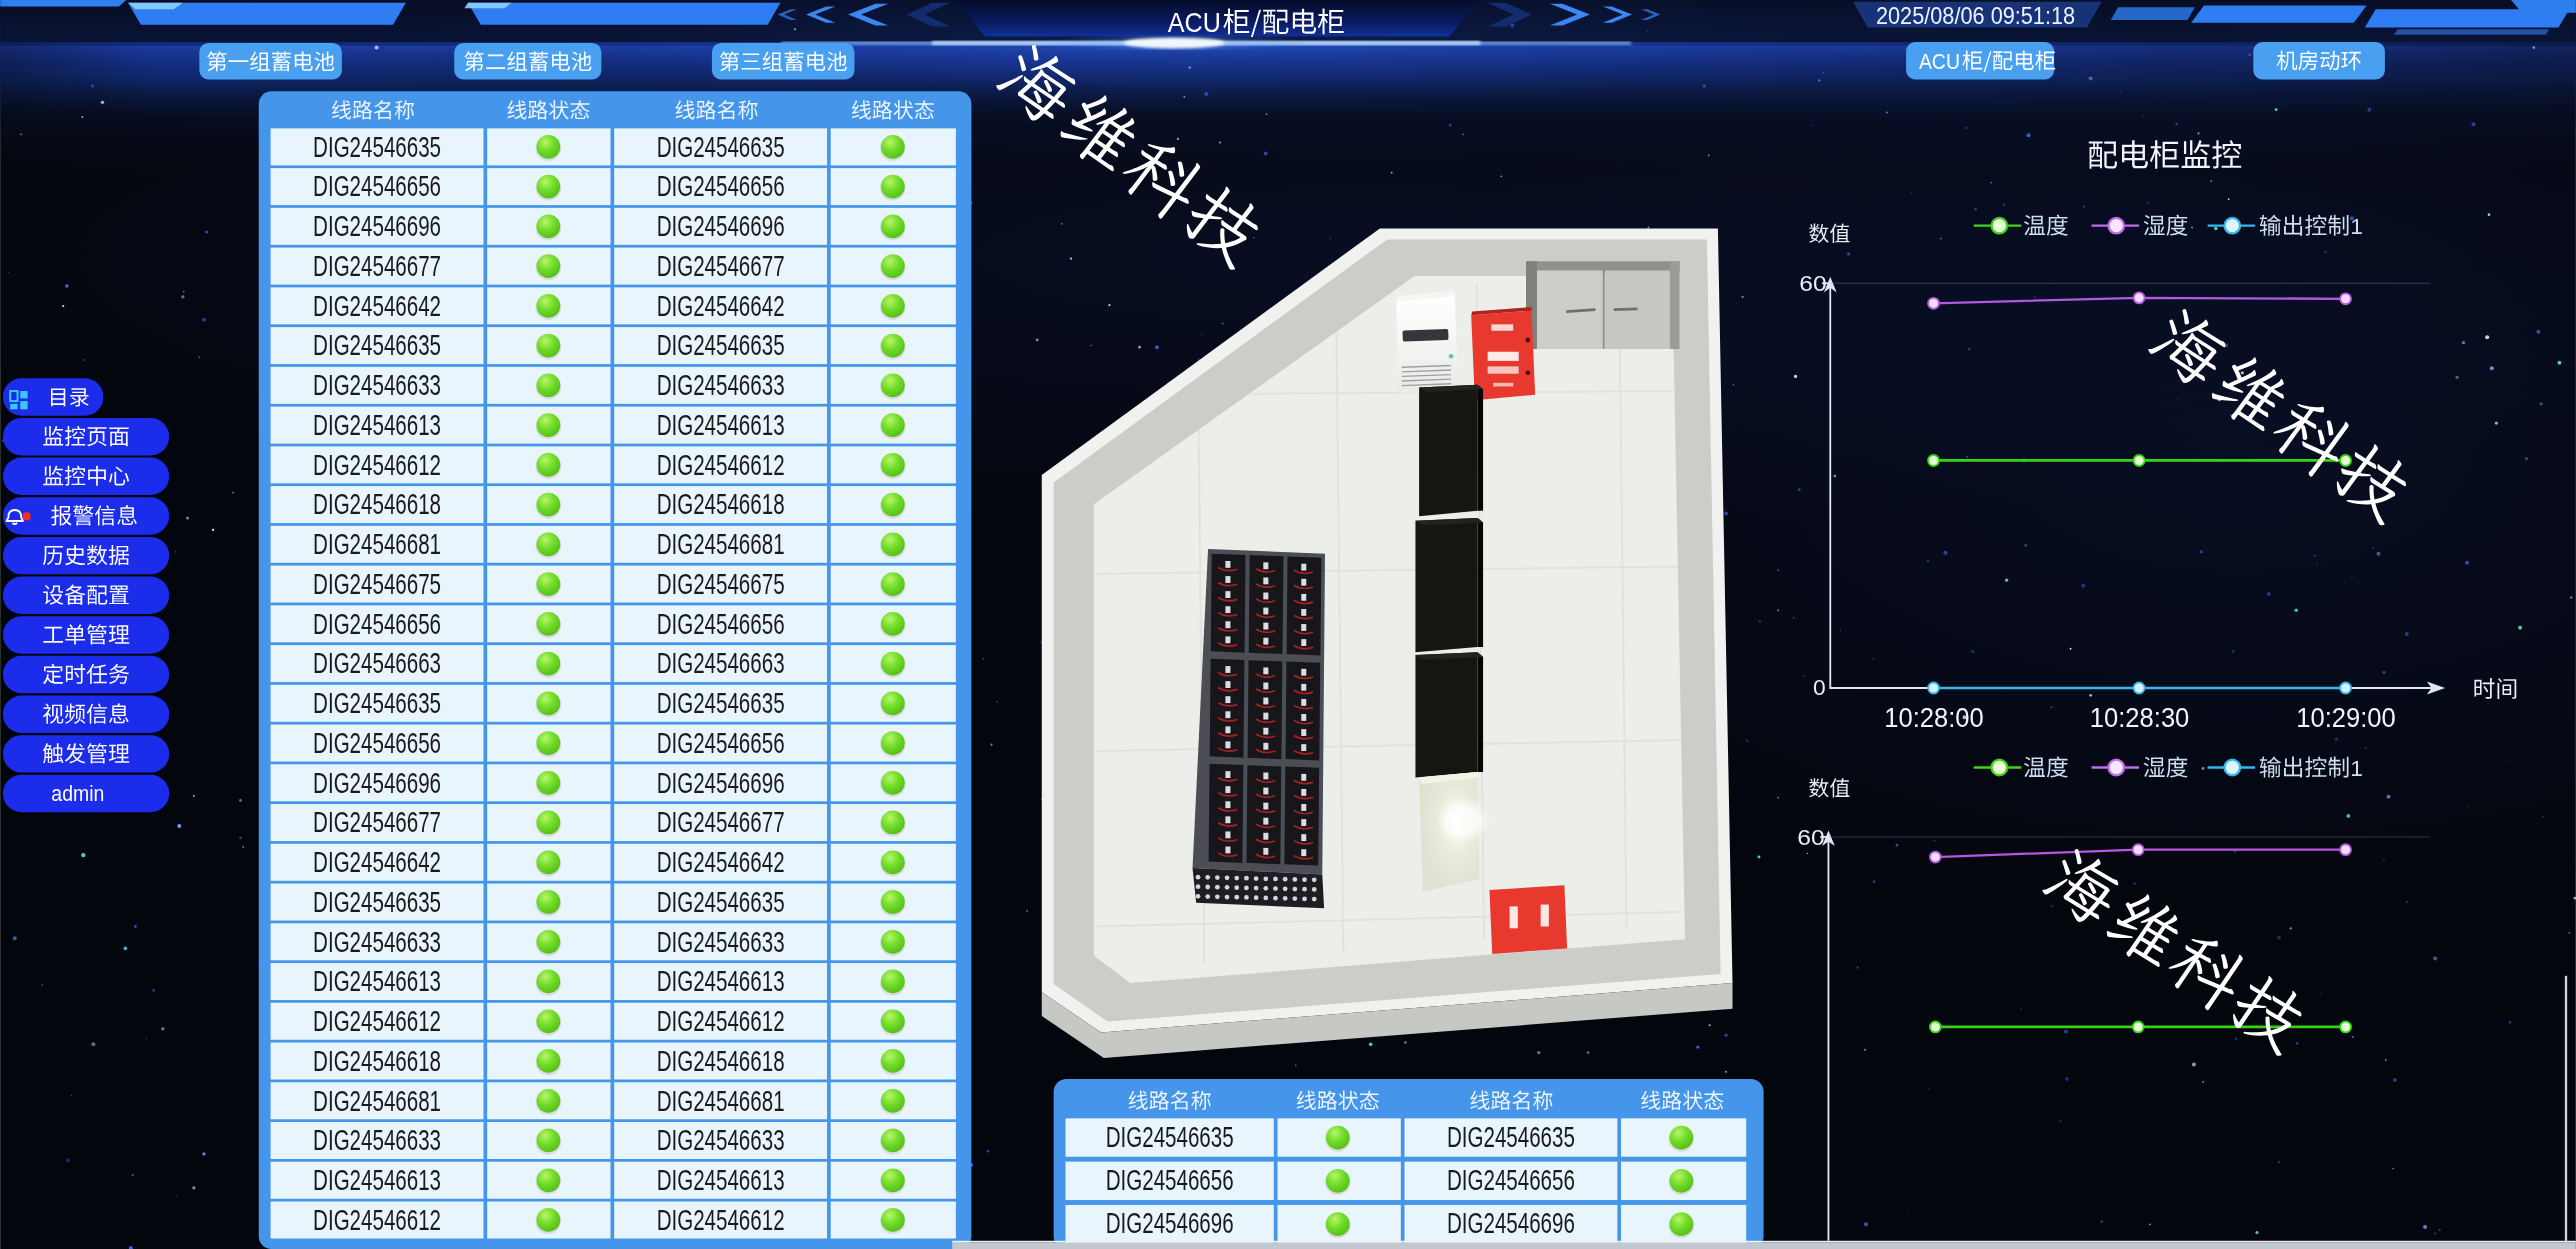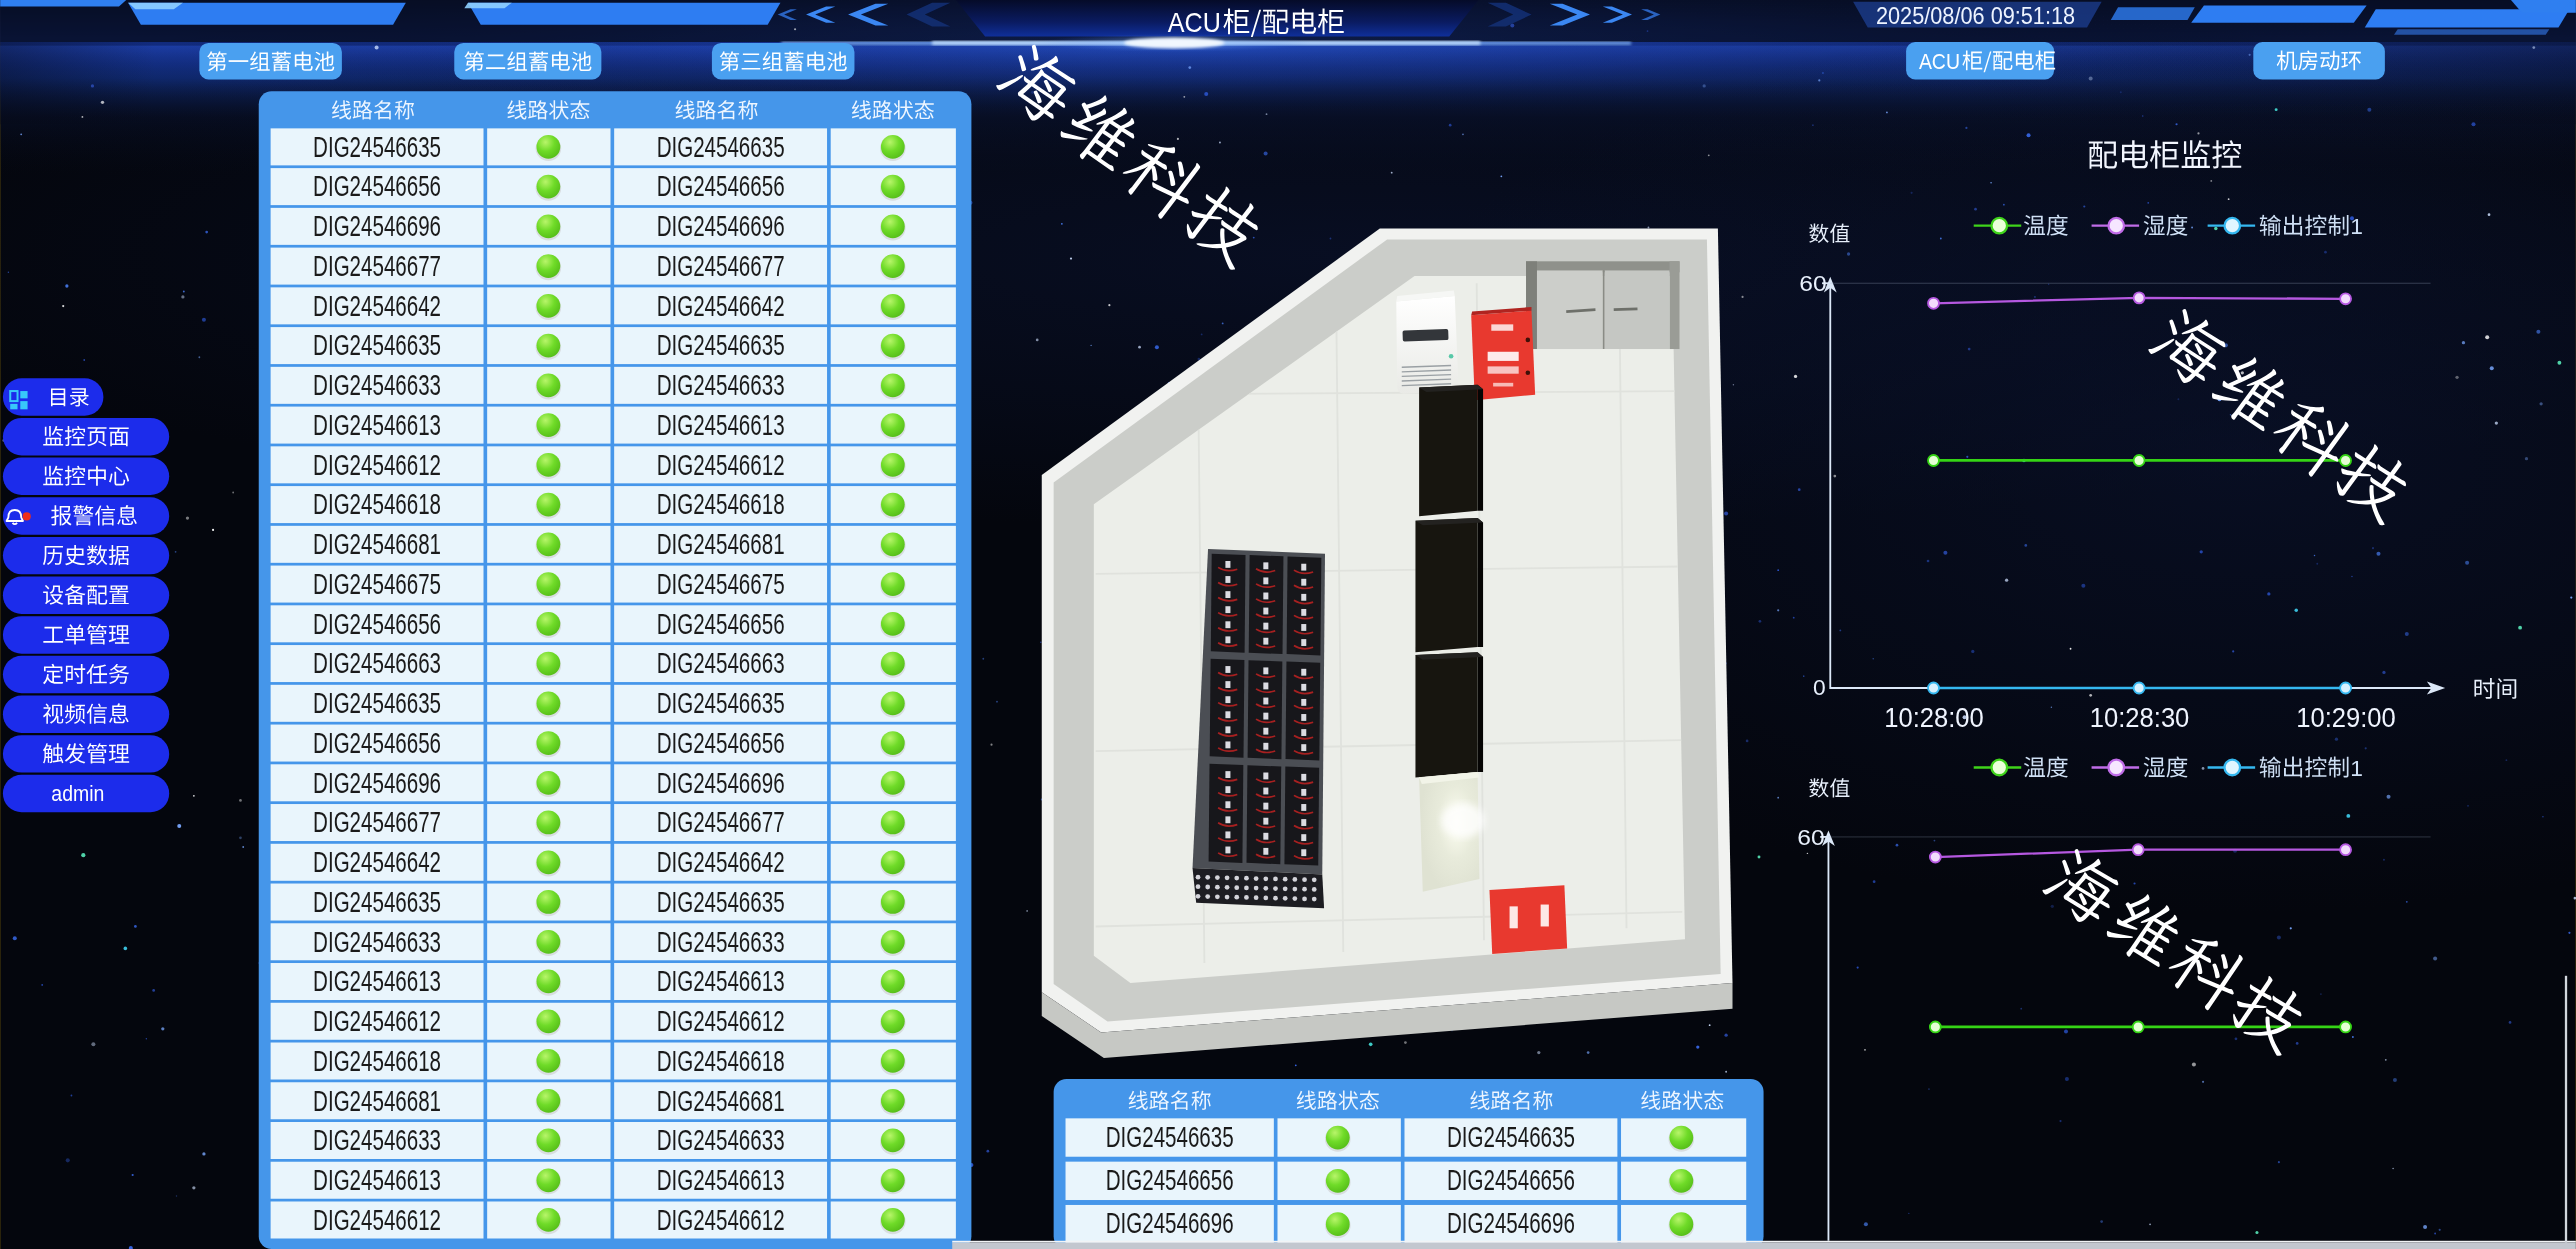--- a/index.html
+++ b/index.html
@@ -1,14 +1,14 @@
 <!DOCTYPE html>
 <html style="font-size:14.6px"><head><meta charset="utf-8"><title>ACU</title><style>
 html,body{margin:0;padding:0;background:#04060d;}
-#stage{position:relative;width:2576px;height:1249px;overflow:hidden;background:#eab308;font-family:"Liberation Sans",sans-serif;}
+#stage{position:relative;width:2576px;height:1249px;overflow:hidden;background:#fef9c3;font-family:"Liberation Sans",sans-serif;}
 </style></head><body>
 <div id="stage">
 <svg width="2576" height="1249" viewBox="0 0 2819 1367" style="position:absolute;left:0;top:0">
 <defs>
 <path id="s67DC" d="M192 840V647H50V577H181C150 440 88 280 25 195C38 177 56 145 64 123C112 192 158 306 192 423V-79H264V442C292 393 324 334 338 303L384 357C366 385 293 495 264 533V577H391V647H264V840ZM507 488H812V290H507ZM933 788H433V-40H953V33H507V219H883V559H507V714H933Z"></path>
 <path id="s914D" d="M554 795V723H858V480H557V46C557 -46 585 -70 678 -70C697 -70 825 -70 846 -70C937 -70 959 -24 968 139C947 144 916 158 898 171C893 27 886 1 841 1C813 1 707 1 686 1C640 1 631 8 631 46V408H858V340H930V795ZM143 158H420V54H143ZM143 214V553H211V474C211 420 201 355 143 304C153 298 169 283 176 274C239 332 253 412 253 473V553H309V364C309 316 321 307 361 307C368 307 402 307 410 307H420V214ZM57 801V734H201V618H82V-76H143V-7H420V-62H482V618H369V734H505V801ZM255 618V734H314V618ZM352 553H420V351L417 353C415 351 413 350 402 350C395 350 370 350 365 350C353 350 352 352 352 365Z"></path>
 <path id="s7535" d="M452 408V264H204V408ZM531 408H788V264H531ZM452 478H204V621H452ZM531 478V621H788V478ZM126 695V129H204V191H452V85C452 -32 485 -63 597 -63C622 -63 791 -63 818 -63C925 -63 949 -10 962 142C939 148 907 162 887 176C880 46 870 13 814 13C778 13 632 13 602 13C542 13 531 25 531 83V191H865V695H531V838H452V695Z"></path>
 <path id="s7B2C" d="M168 401C160 329 145 240 131 180H398C315 93 188 17 70 -22C87 -36 108 -63 119 -81C238 -34 369 51 457 151V-80H531V180H821C811 89 800 50 786 36C778 29 768 28 750 28C732 27 685 28 636 33C647 14 656 -15 657 -36C709 -39 758 -39 783 -37C812 -35 830 -29 847 -12C873 13 886 74 900 214C901 224 902 244 902 244H531V337H868V558H131V494H457V401ZM231 337H457V244H217ZM531 494H795V401H531ZM212 845C177 749 117 658 46 598C65 589 95 572 109 561C147 597 184 643 216 696H271C292 656 312 607 321 575L387 599C380 624 364 662 346 696H507V754H249C261 778 272 803 281 828ZM598 845C572 753 525 665 464 607C483 598 515 579 530 568C561 602 591 646 617 696H685C718 657 749 607 763 574L828 602C816 628 793 664 767 696H947V754H644C654 778 663 803 670 828Z"></path>
 <path id="s4E00" d="M44 431V349H960V431Z"></path>
 <path id="s4E8C" d="M141 697V616H860V697ZM57 104V20H945V104Z"></path>

